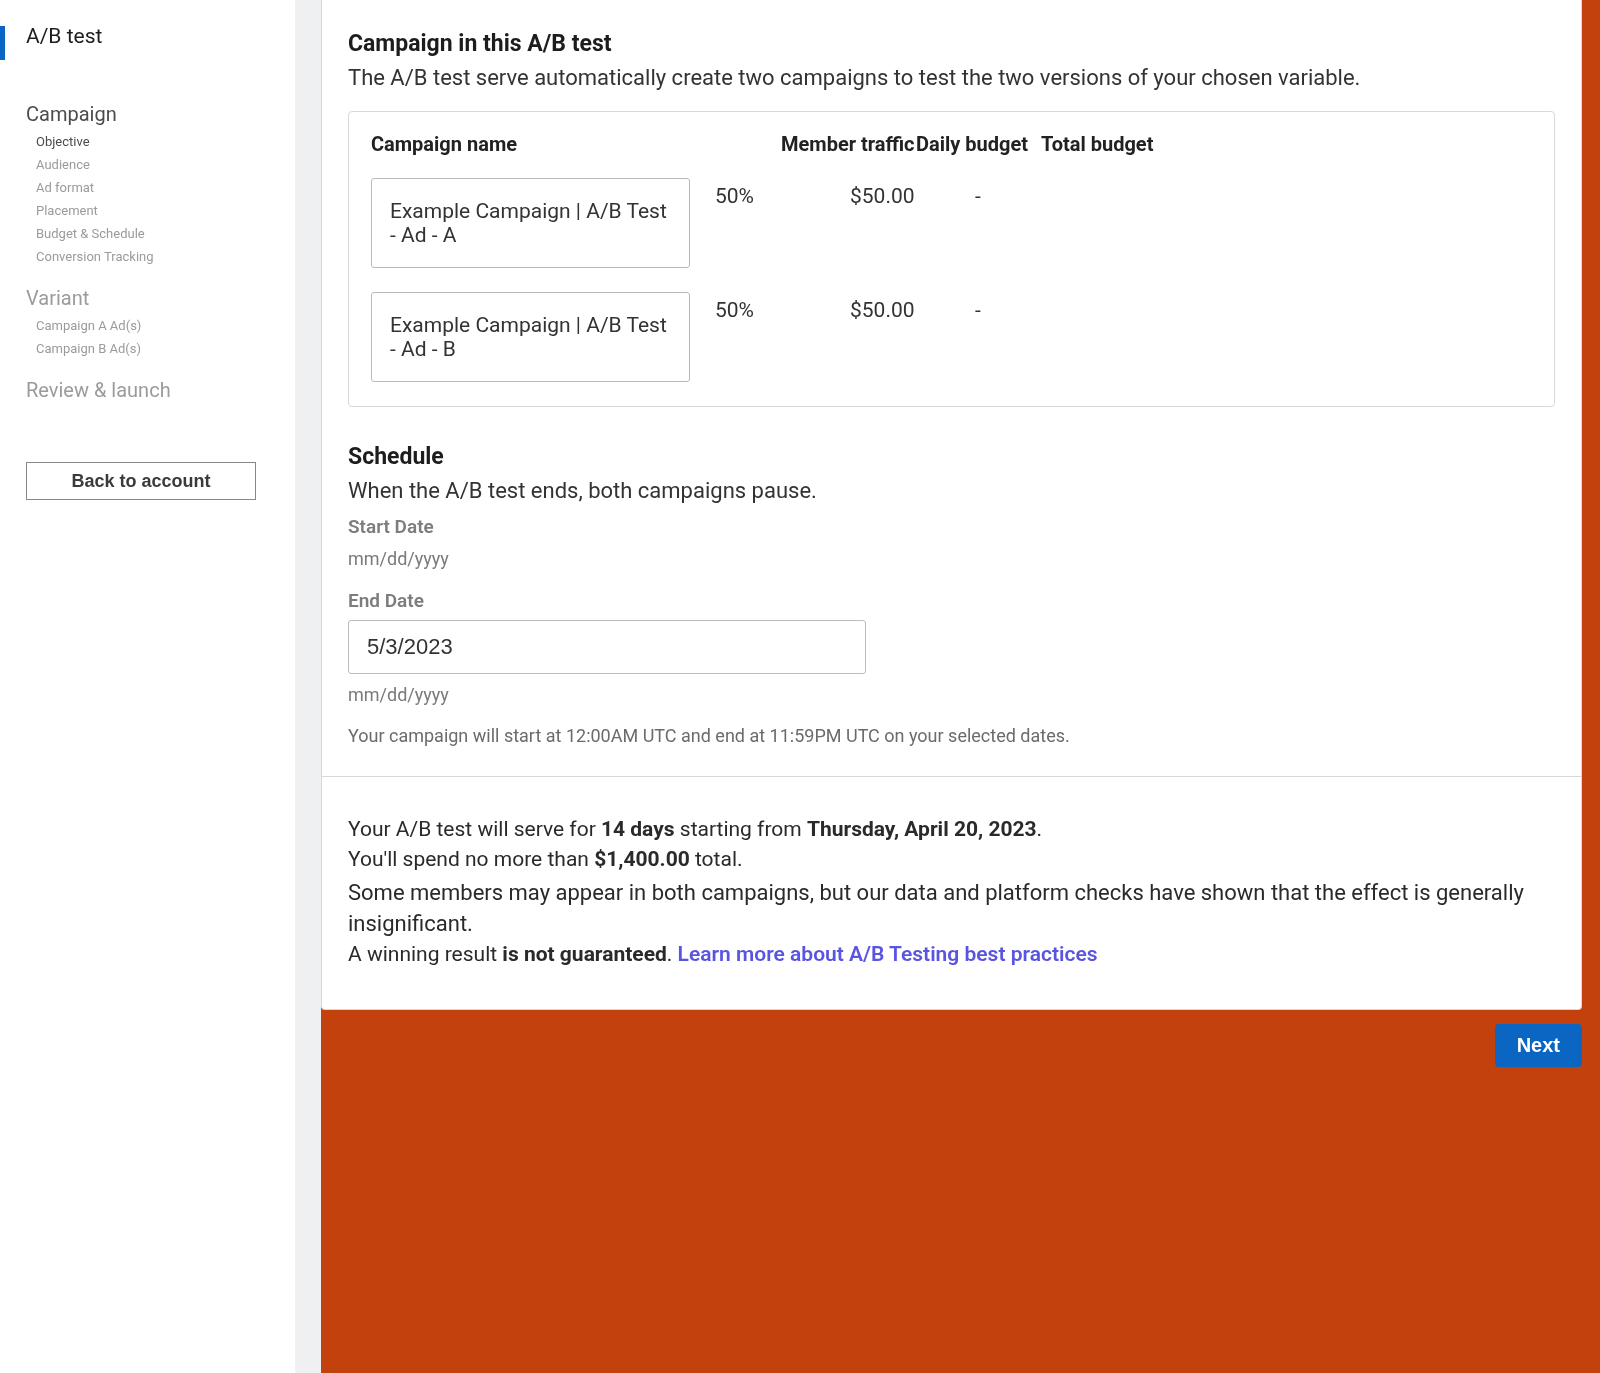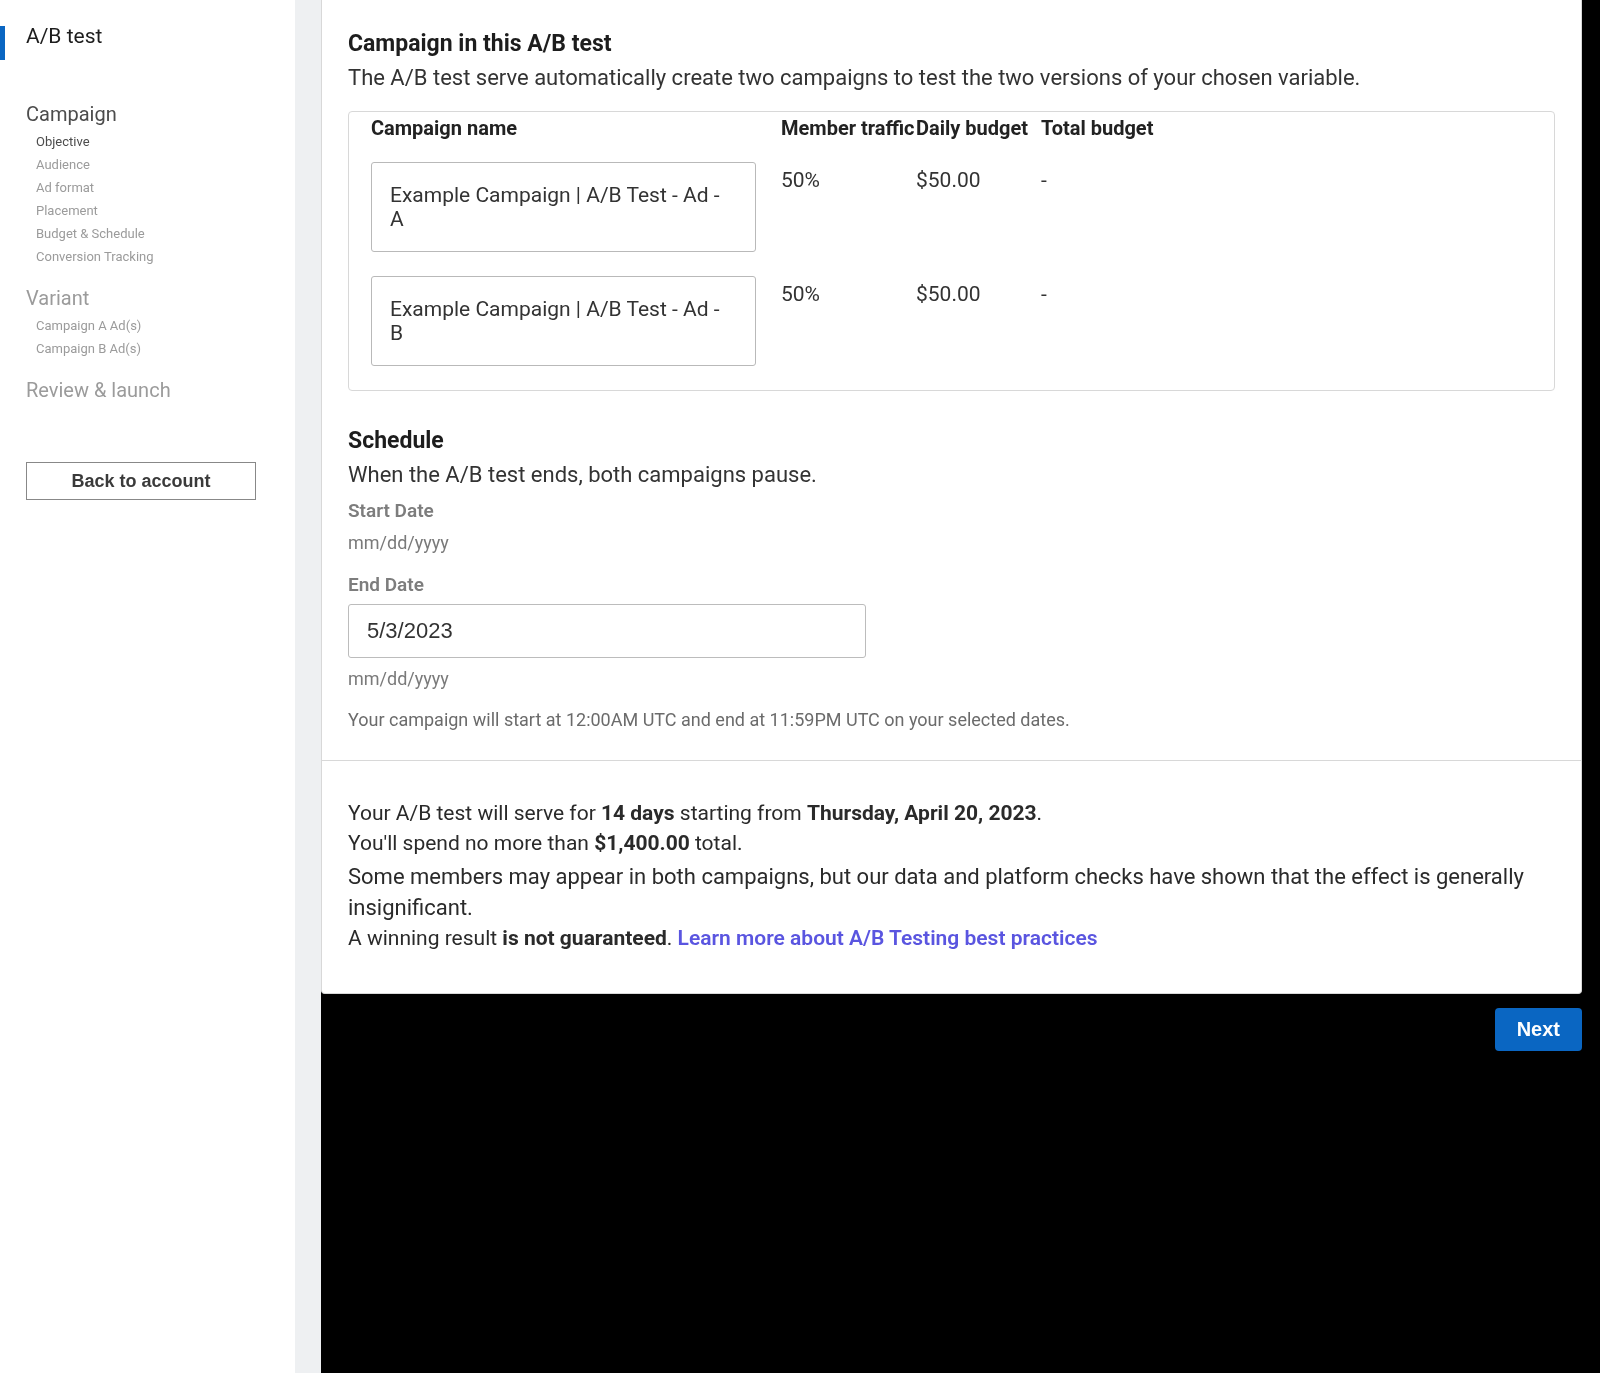--- a/index.html
+++ b/index.html
@@ -76,21 +76,21 @@
   
   .gutter {
     width: 26px;
     background: #eef0f2;
     flex-shrink: 0;
   }
 
   
   .main {
     flex: 1;
-    background: #000000;
+    background: #c2410c;
     padding-top: 0;
     display: flex;
     flex-direction: column;
     align-items: flex-end;
   }
   .card {
     background: #fff;
     border: 1px solid #d8d8d8;
     border-top: none;
     border-radius: 0 0 4px 4px;
@@ -106,21 +106,21 @@
     font-size: 22px;
     color: #333;
     margin: 0 0 18px 0;
     line-height: 1.35;
   }
 
   
   .campaign-table {
     border: 1px solid #d8d8d8;
     border-radius: 4px;
-    padding: 4px 22px 24px 22px;
+    padding: 20px 22px 24px 22px;
     margin-bottom: 36px;
   }
   .campaign-header, .campaign-row {
     display: flex;
     align-items: flex-start;
   }
   .campaign-header {
     font-size: 20px;
     font-weight: 700;
     color: #222;
@@ -130,21 +130,21 @@
   .col-traffic { flex: 0 0 135px; text-align: left; }
   .col-daily { flex: 0 0 125px; text-align: left; }
   .col-total { flex: 1; text-align: left; }
   .campaign-row {
     margin-bottom: 24px;
     font-size: 21px;
     color: #333;
   }
   .campaign-row:last-child { margin-bottom: 0; }
   .campaign-name-box {
-    width: 385px;
+    width: 319px;
     border: 1px solid #b9b9b9;
     border-radius: 3px;
     padding: 20px 18px;
     font-size: 21px;
     color: #333;
     margin-right: 25px;
   }
   .campaign-cell {
     padding-top: 6px;
   }

